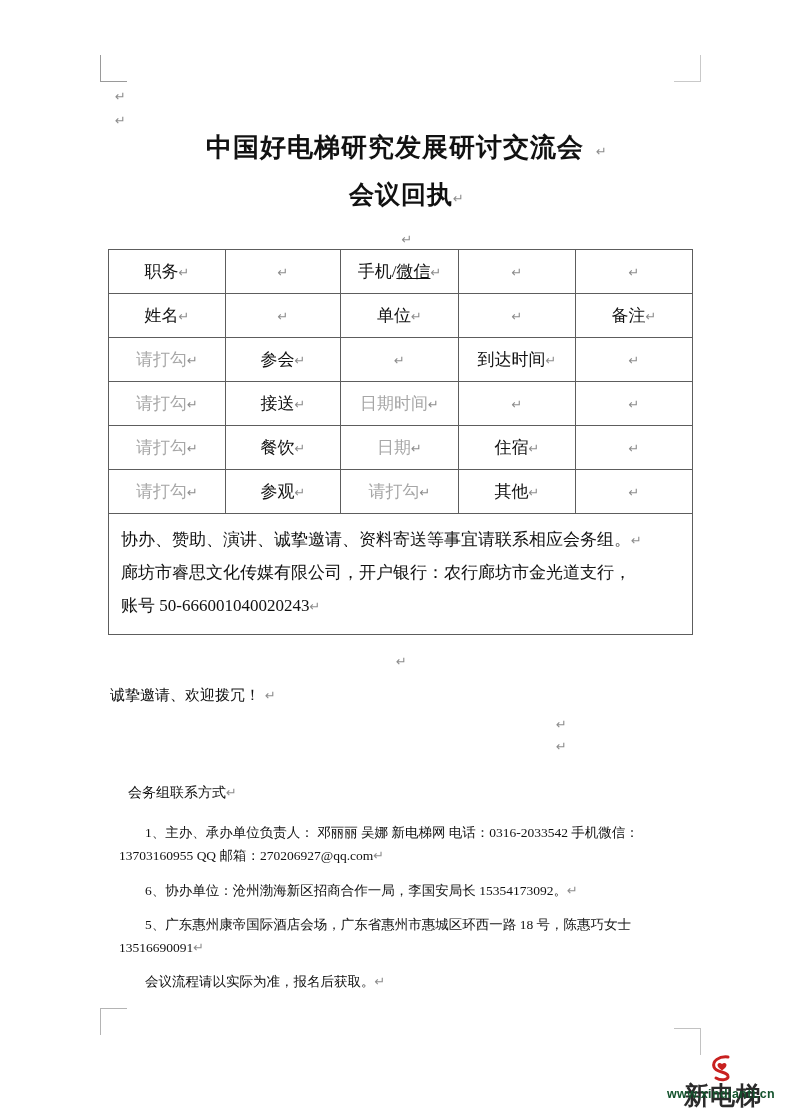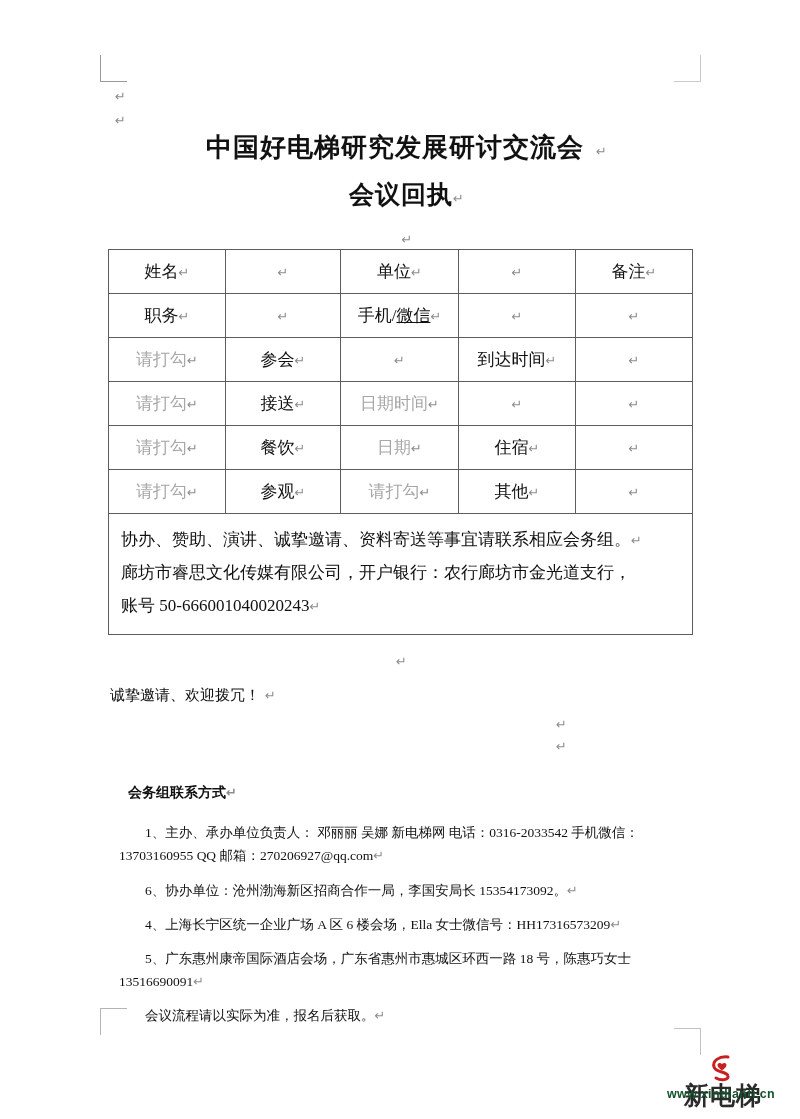--- a/index.html
+++ b/index.html
@@ -129,21 +129,21 @@
 
   .contact-block {
     position: absolute;
     top: 781px;
     left: 108px;
     width: 600px;
     font-size: 13.5px;
     line-height: 1.72;
   }
   .contact-head {
-    font-weight: bold;
+    font-weight: normal;
     font-size: 14px;
     margin-left: 20px;
     margin-bottom: 16px;
   }
   .contact-item {
     text-indent: 26px;
     margin: 11px;
   }
 
   
@@ -215,33 +215,33 @@
     <colgroup>
       <col style="width:117px">
         <col style="width:115px">
         <col style="width:118px">
         <col style="width:117px">
         <col style="width:117px">
     </colgroup>
     <tbody>
 
       <tr>
+        <td><span>职务</span><span class="pilcrow">↵</span></td>
+        <td><span class="pilcrow">↵</span></td>
+        <td><span>手机/</span><span class="cell-underline">微信</span><span class="pilcrow">↵</span></td>
+        <td><span class="pilcrow">↵</span></td>
+        <td><span class="pilcrow">↵</span></td>
+      </tr>
+
+      <tr>
         <td><span>姓名</span><span class="pilcrow">↵</span></td>
         <td><span class="pilcrow">↵</span></td>
         <td><span>单位</span><span class="pilcrow">↵</span></td>
         <td><span class="pilcrow">↵</span></td>
         <td><span>备注</span><span class="pilcrow">↵</span></td>
-      </tr>
-
-      <tr>
-        <td><span>职务</span><span class="pilcrow">↵</span></td>
-        <td><span class="pilcrow">↵</span></td>
-        <td><span>手机/</span><span class="cell-underline">微信</span><span class="pilcrow">↵</span></td>
-        <td><span class="pilcrow">↵</span></td>
-        <td><span class="pilcrow">↵</span></td>
       </tr>
 
       <tr>
         <td class="cell-hint"><span>请打勾</span><span class="pilcrow">↵</span></td>
         <td><span>参会</span><span class="pilcrow">↵</span></td>
         <td class="cell-raised"><span class="pilcrow">↵</span></td>
         <td><span>到达时间</span><span class="pilcrow">↵</span></td>
         <td><span class="pilcrow">↵</span></td>
       </tr>
 
@@ -289,21 +289,20 @@
 
   <span class="pilcrow-abs stray-mark-1">↵</span>
   <span class="pilcrow-abs stray-mark-2">↵</span>
 
   <div class="contact-block">
     <div class="contact-head">
       <span>会务组联系方式</span><span class="pilcrow">↵</span>
     </div>
     <p class="contact-item"><span>1、主办、承办单位负责人：  邓丽丽   吴娜 新电梯网   电话：0316-2033542 手机微信：13703160955     QQ 邮箱：270206927@qq.com</span><span class="pilcrow">↵</span></p>
     <p class="contact-item"><span>6、协办单位：沧州渤海新区招商合作一局，李国安局长 15354173092。</span><span class="pilcrow">↵</span></p>
-    <p class="contact-item"><span>4、上海长宁区统一企业广场 A 区 6 楼会场，Ella 女士微信号：HH17316573209</span><span class="pilcrow">↵</span></p>
     <p class="contact-item"><span>5、广东惠州康帝国际酒店会场，广东省惠州市惠城区环西一路 18 号，陈惠巧女士 13516690091</span><span class="pilcrow">↵</span></p>
     <p class="contact-item"><span>会议流程请以实际为准，报名后获取。</span><span class="pilcrow">↵</span></p>
   </div>
 
   <div class="logo">
     <div class="logo-row">
       <span class="logo-mark">
         <svg width="28" height="30" viewBox="0 0 28 30" aria-hidden="true">
           <path d="M19 4 C10 3, 3 8, 5 14 C7 20, 18 18, 19 23 C20 27, 12 28, 7 25" fill="none" stroke="#c8201f" stroke-width="3" stroke-linecap="round"></path>
           <path d="M13 11 c-2.2-2.4-5.6-0.6-4.2 2.2 c1 2 3.2 3.4 4.2 4.2 c1-0.8 3.2-2.2 4.2-4.2 c1.4-2.8-2-4.6-4.2-2.2 z" fill="#c8201f"></path>

